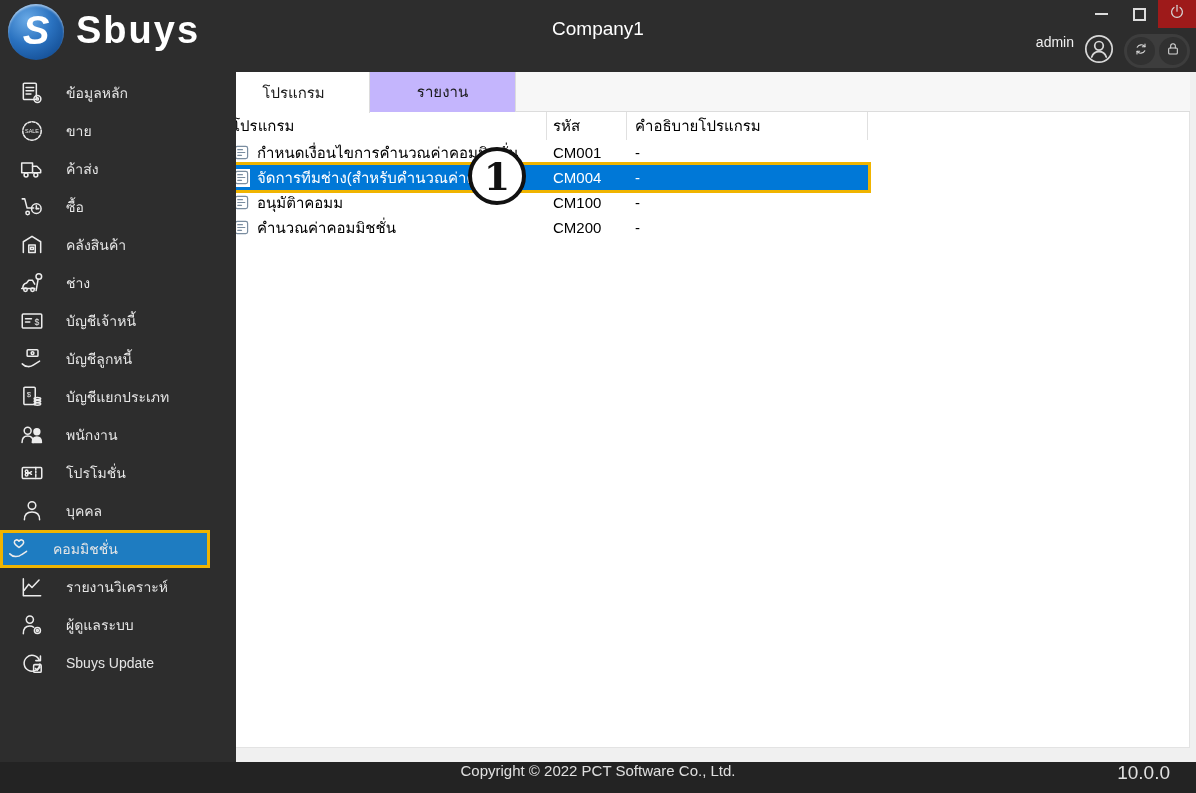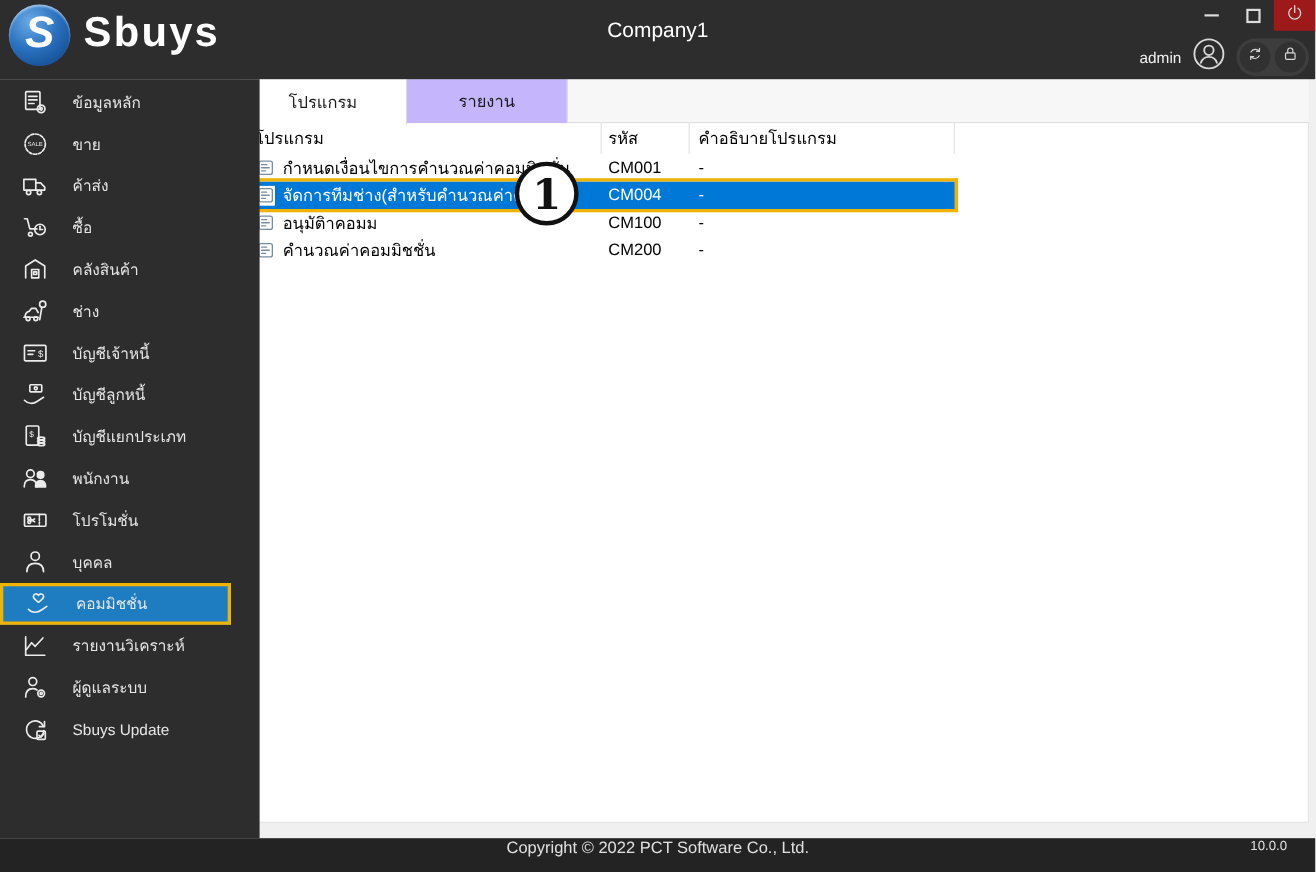--- a/index.html
+++ b/index.html
@@ -15,31 +15,31 @@
     display:flex; align-items:center; justify-content:center;
     box-shadow:inset 0 2px 2px rgba(255,255,255,.5); }
   .logo-circle span { color:#fff; font-weight:bold; font-style:italic; font-size:40px; line-height:1; transform:translateY(-2px); }
   .logo-text { color:#fff; font-size:38px; font-weight:bold; letter-spacing:2px; margin-left:12px; transform:translateY(-2px); }
   .win-title { position:absolute; left:50%; top:18px; transform:translateX(-50%); color:#fff; font-size:19px; }
   .win-controls { position:absolute; right:0; top:0; display:flex; }
   .win-btn { width:38px; height:28px; display:flex; align-items:center; justify-content:center; cursor:default; }
   .min-glyph { width:13px; height:2px; background:#dcdcdc; }
   .max-glyph { width:13px; height:13px; border:2px solid #dcdcdc; }
   .win-btn.power { background:#9e1a1a; }
-  .user-row { position:absolute; right:6px; top:34px; display:flex; align-items:center; gap:10px; }
+  .user-row { position:absolute; right:6px; top:34px; display:flex; gap:10px; }
   .user-name { color:#f0f0f0; font-size:14px; }
   .pill { height:34px; border-radius:17px; background:#3d3d3d; display:flex; align-items:center; gap:4px; padding:0 3px; }
   .pill-btn { width:28px; height:28px; border-radius:50%; background:#313131; display:flex; align-items:center; justify-content:center; }
 
   
   .sidebar { position:absolute; left:0; top:72px; width:236px; height:690px; background:#2d2d2d; padding-top:2px; z-index:4; }
   .sb-item { height:38px; display:flex; align-items:center; padding-left:16px; cursor:default; }
   .sb-icon { width:32px; height:32px; display:flex; align-items:center; justify-content:center; margin-right:18px; flex:0 0 32px; }
   .sb-label { color:#e6e6e6; font-size:14px; white-space:nowrap; }
-  .sb-item.selected { background:#1e7cc1; border:3px solid #f0b400; width:210px; padding-left:16px; }
+  .sb-item.selected { background:#1e7cc1; border:3px solid #f0b400; width:210px; padding-left:0; }
   .sb-item svg { stroke:#ececec; fill:none; stroke-width:1.4; stroke-linecap:round; stroke-linejoin:round; }
 
   
   .main { position:absolute; left:218px; top:72px; width:1006px; height:690px; background:#f0f0f0; }
   .tabstrip { position:absolute; left:0; top:0; width:972px; height:40px; background:#f7f7f7; border-bottom:1px solid #dcdcdc; display:flex; }
   .tab { height:40px; display:flex; align-items:center; justify-content:center; font-size:15px; color:#1a1a1a; }
   .tab.active { width:152px; background:#fff; border-right:1px solid #dcdcdc; height:41px; z-index:2; }
   .tab.inactive { width:146px; background:#c4b5fd; border-right:1px solid #dcdcdc; }
   .panel { position:absolute; left:4px; top:40px; width:968px; height:636px; background:#fff; border:1px solid #e3e3e3; border-top:none; }
 
@@ -59,21 +59,21 @@
 
   
   .step-circle { position:absolute; left:468px; top:147px; width:58px; height:58px; border:4px solid #111; border-radius:50%;
     background:#fff; z-index:10; display:flex; align-items:center; justify-content:center;
     font-family:"DejaVu Serif",serif; font-weight:bold; font-size:38px; color:#111; }
 
   
   .footer { position:absolute; left:0; top:762px; width:1196px; height:31px; background:#232323; z-index:6;
     display:flex; justify-content:center; }
   .footer-copy { color:#e0e0e0; font-size:15px; }
-  .footer-ver { position:absolute; right:26px; color:#e0e0e0; font-size:12px; }
+  .footer-ver { position:absolute; right:26px; color:#e0e0e0; font-size:19px; }
 
   .tb-icon svg { stroke:#d8d8d8; fill:none; stroke-width:1.6; stroke-linecap:round; stroke-linejoin:round; }
 </style>
 </head>
 <body>
 
 <div class="app">
 
   <div class="topbar">
     <div class="logo">

